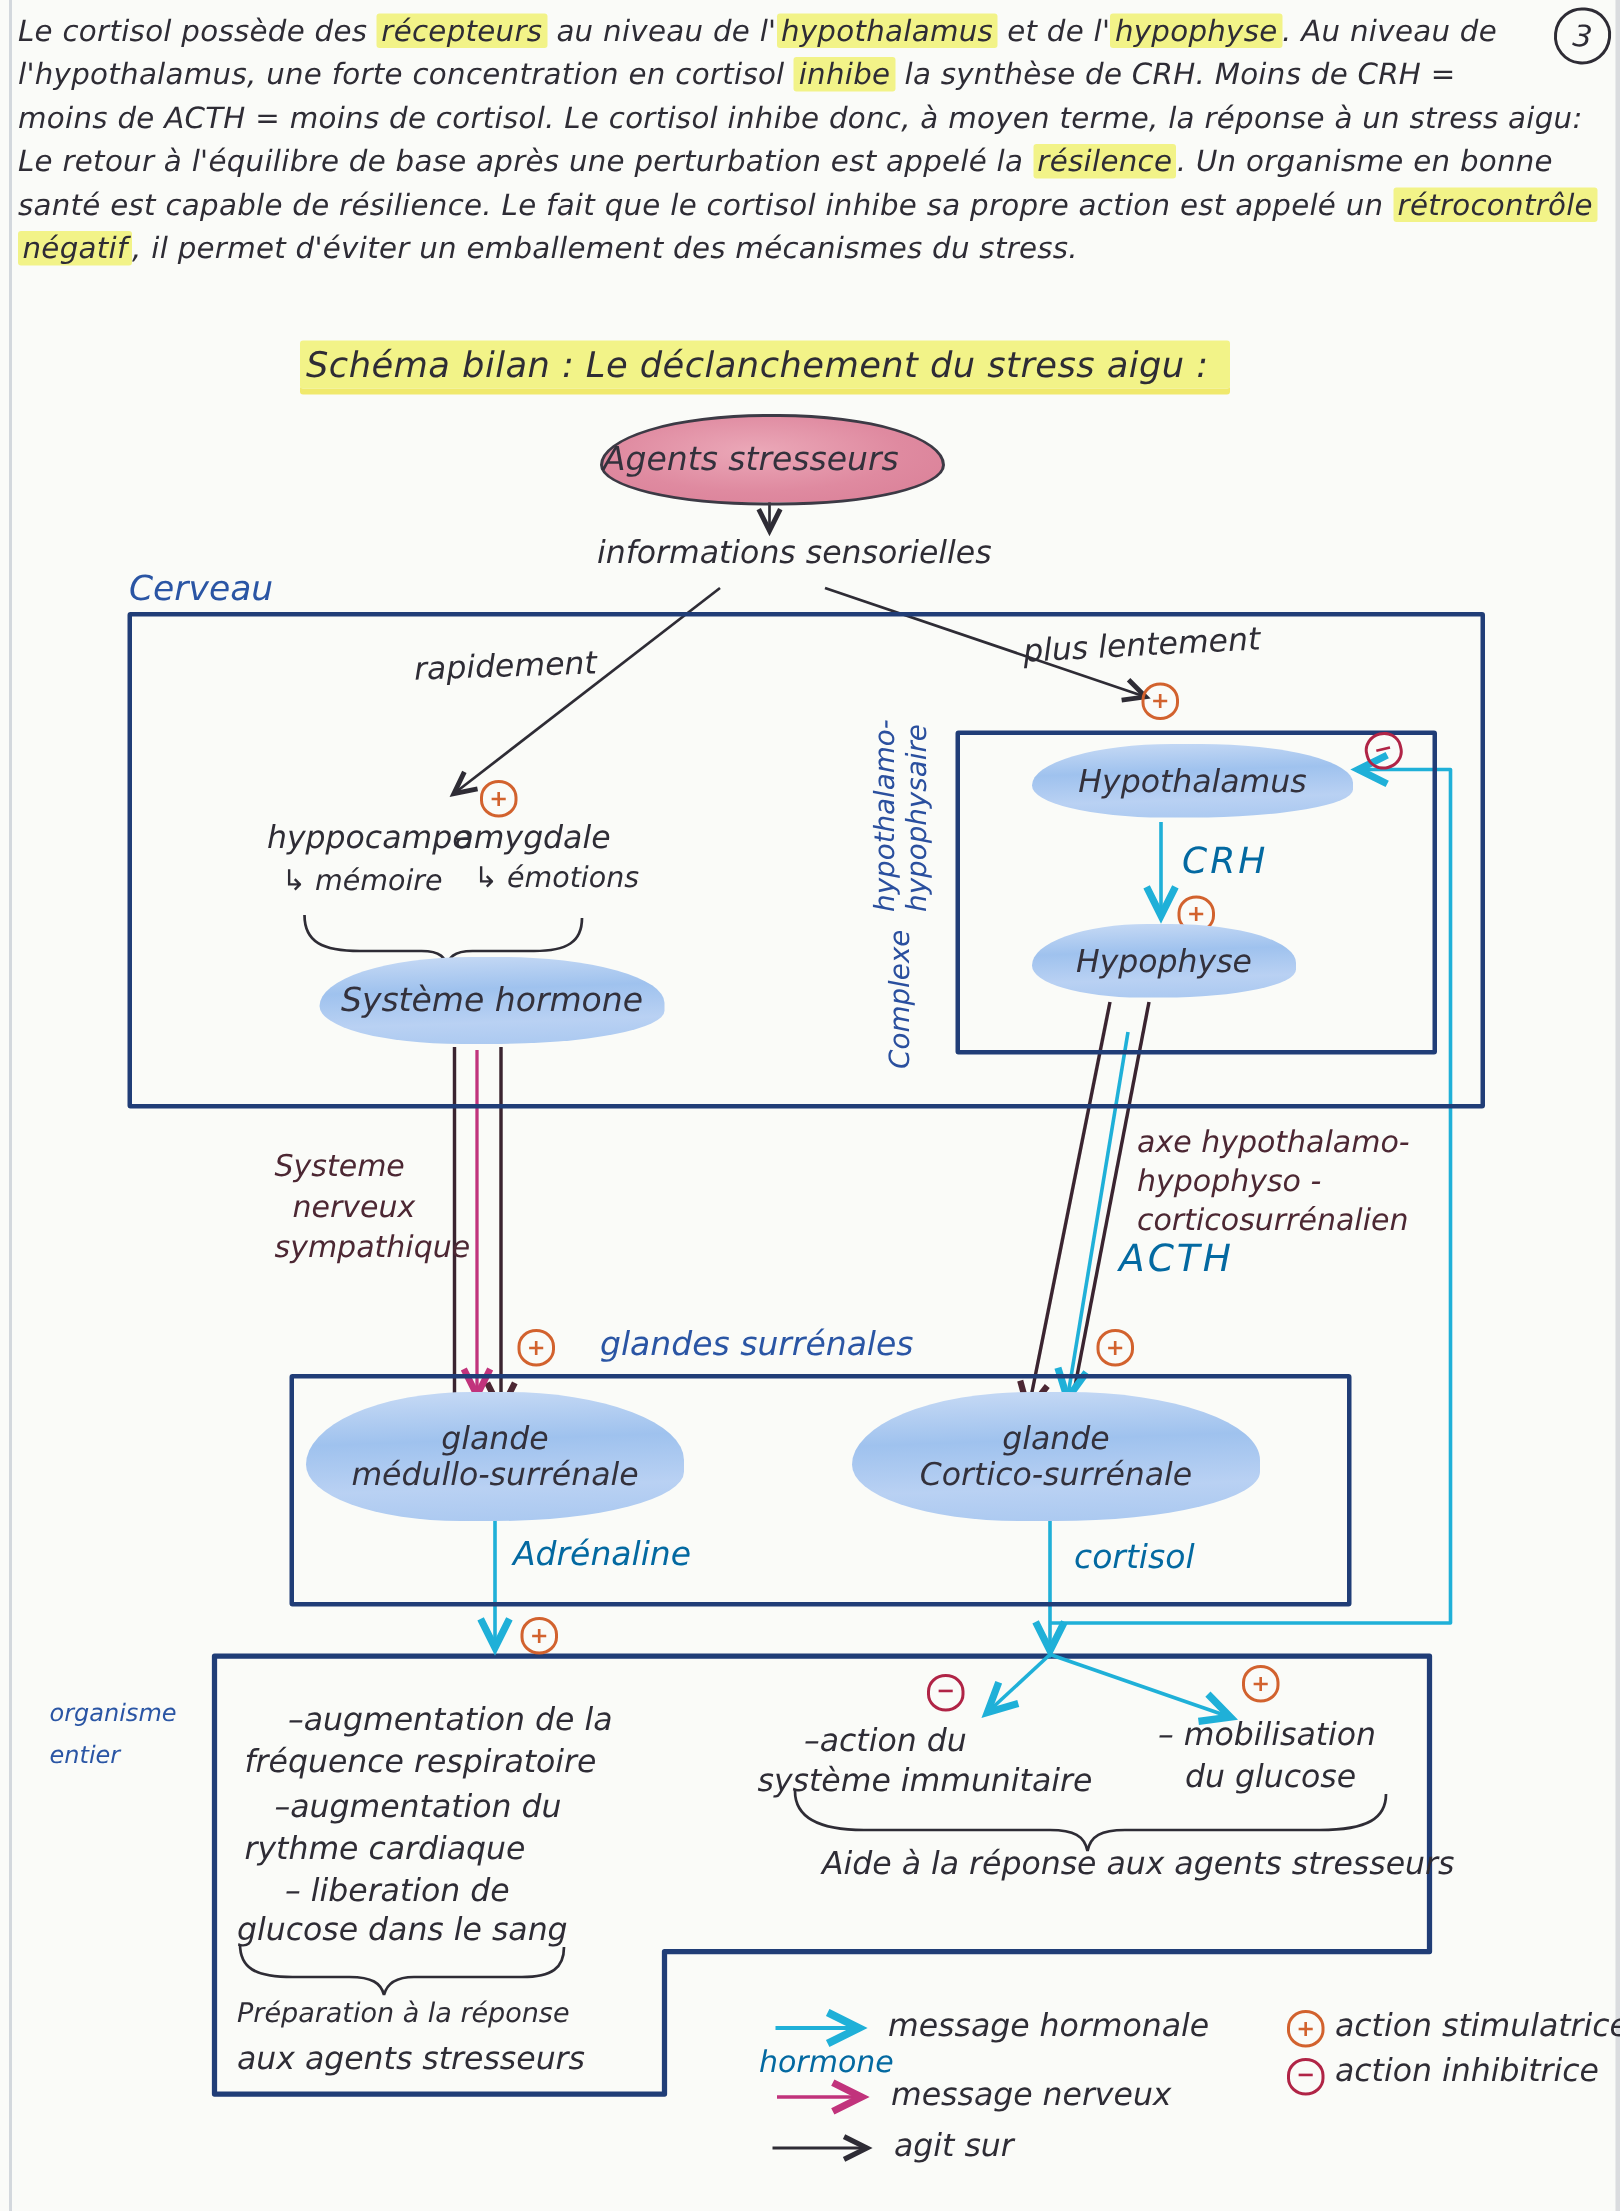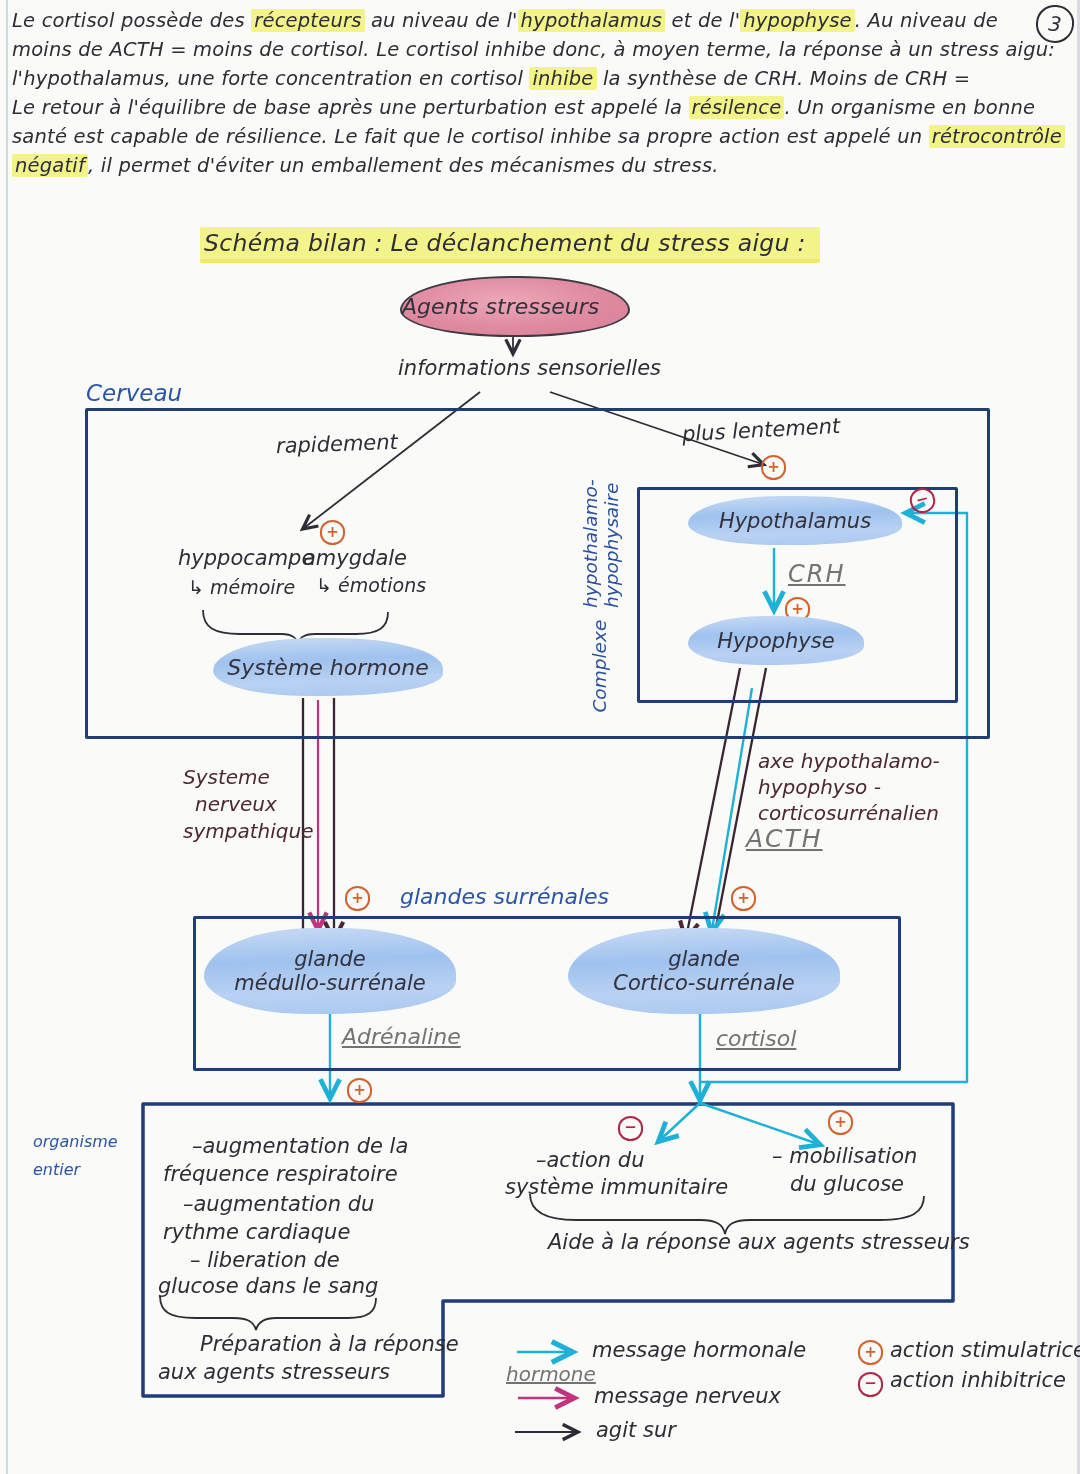--- a/index.html
+++ b/index.html
@@ -6,21 +6,21 @@
   .page{
     position:relative;width:1080px;height:1474px;margin:0 auto;
     background:#fafbf8;overflow:hidden;
     font-family:"DejaVu Sans",sans-serif;font-style:italic;color:#2e2c35;
   }
   .edge-left{position:absolute;left:6px;top:0;width:2px;height:100%;background:#c9cfd6;opacity:.8;}
   .edge-right{position:absolute;right:0;top:0;width:3px;height:100%;background:#b9bec6;opacity:.5;}
   .abs{position:absolute;}
   .ink{color:#2e2c35;}
   .blue{color:#2a55a4;}
-  .cyan{color:#737373;text-decoration:underline;}
+  .cyan{color:#0369a1;}
   .maroon{color:#4c2733;}
   .hl{background:#f2f388;padding:0 3px;border-radius:2px;}
   .intro{position:absolute;left:12px;top:6px;width:1060px;font-size:19.5px;line-height:29px;letter-spacing:.2px;}
   .title{font-size:23.5px;letter-spacing:.3px;}
   .title .hl{box-shadow:0 4px 0 #f0e96d;padding:2px 14px 2px 4px;}
   .navy-box{position:absolute;border:3px solid #203d77;border-radius:2px;background:transparent;}
   .ellipse-blue{
     position:absolute;display:flex;align-items:center;justify-content:center;text-align:center;
     background:linear-gradient(178deg,#c2d7f4 6%,#9fc2ee 38%,#b9d1f3 72%,#a9c8f0 100%);
     border-radius:48% 52% 55% 45% / 62% 58% 42% 48%;
@@ -56,22 +56,22 @@
 </style>
 </head>
 <body>
 
 <div class="page">
   <div class="edge-left"></div>
   <div class="edge-right"></div>
 
   <div class="intro">
       <div class="intro-line"><span>Le cortisol possède des </span><span class="hl">récepteurs</span><span> au niveau de l'</span><span class="hl">hypothalamus</span><span> et de l'</span><span class="hl">hypophyse</span><span>. Au niveau de</span></div>
+      <div class="intro-line"><span>l'hypothalamus, une forte concentration en cortisol </span><span class="hl">inhibe</span><span> la synthèse de CRH. Moins de CRH =</span></div>
       <div class="intro-line"><span>moins de ACTH = moins de cortisol. Le cortisol inhibe donc, à moyen terme, la réponse à un stress aigu:</span></div>
-      <div class="intro-line"><span>l'hypothalamus, une forte concentration en cortisol </span><span class="hl">inhibe</span><span> la synthèse de CRH. Moins de CRH =</span></div>
       <div class="intro-line"><span>Le retour à l'équilibre de base après une perturbation est appelé la </span><span class="hl">résilence</span><span>. Un organisme en bonne</span></div>
       <div class="intro-line"><span>santé est capable de résilience. Le fait que le cortisol inhibe sa propre action est appelé un </span><span class="hl">rétrocontrôle</span></div>
       <div class="intro-line"><span class="hl">négatif</span><span>, il permet d'éviter un emballement des mécanismes du stress.</span></div>
     </div>
 
   <div class="page-num">3</div>
 
   <div class="abs title" style="left:200px;top:229px;width:640px;">
     <span class="hl">Schéma bilan : Le déclanchement du stress aigu :</span>
   </div>
@@ -207,21 +207,21 @@
     <div>entier</div>
   </div>
 
   <div class="abs ink lbl" style="left:192px;top:1134px;font-size:21px;">–augmentation de la</div>
   <div class="abs ink lbl" style="left:163px;top:1162px;font-size:21px;">fréquence respiratoire</div>
   <div class="abs ink lbl" style="left:183px;top:1192px;font-size:21px;">–augmentation du</div>
   <div class="abs ink lbl" style="left:163px;top:1220px;font-size:21px;">rythme cardiaque</div>
   <div class="abs ink lbl" style="left:190px;top:1248px;font-size:21px;">– liberation de</div>
   <div class="abs ink lbl" style="left:158px;top:1274px;font-size:21px;">glucose dans le sang</div>
 
-  <div class="abs ink lbl" style="left:158px;top:1332px;font-size:21px;margin-left:42px;">Préparation à la réponse</div>
+  <div class="abs ink lbl" style="left:158px;top:1332px;font-size:18px;">Préparation à la réponse</div>
   <div class="abs ink lbl" style="left:158px;top:1360px;font-size:21px;">aux agents stresseurs</div>
 
   <div class="badge badge-minus" style="left:618px;top:1116px;"></div>
   <div class="badge badge-plus" style="left:828px;top:1110px;"></div>
   <div class="abs ink lbl" style="left:536px;top:1148px;font-size:21px;">–action du</div>
   <div class="abs ink lbl" style="left:505px;top:1175px;font-size:21px;">système immunitaire</div>
   <div class="abs ink lbl" style="left:772px;top:1144px;font-size:21px;">– mobilisation</div>
   <div class="abs ink lbl" style="left:790px;top:1172px;font-size:21px;">du glucose</div>
   <div class="abs ink lbl" style="left:548px;top:1230px;font-size:21px;">Aide à la réponse aux agents stresseurs</div>
 

